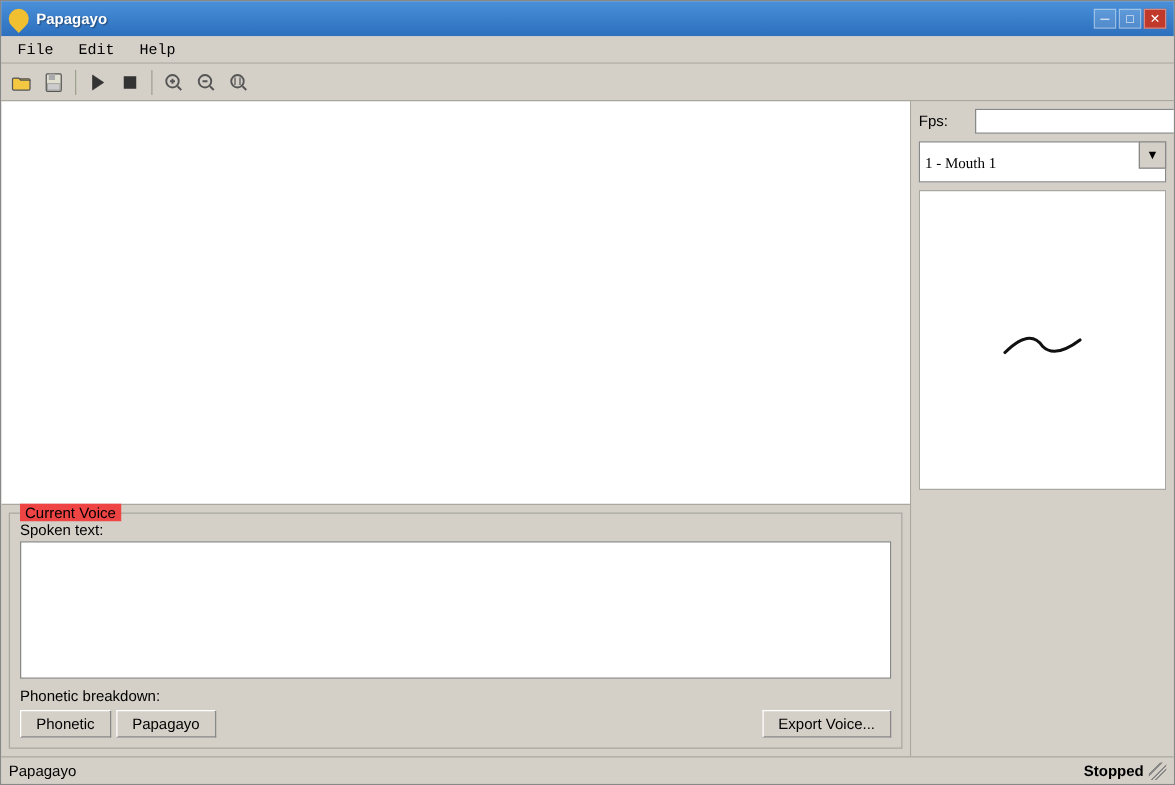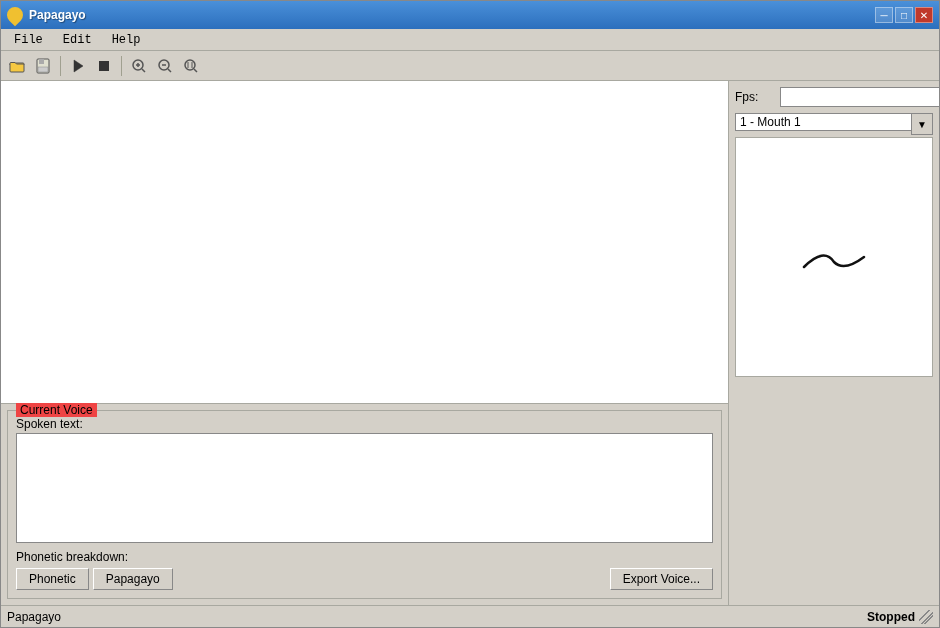--- a/index.html
+++ b/index.html
@@ -261,25 +261,25 @@
       padding: 1px 4px;
       font-size: 12px;
     }
 
     .mouth-select-wrapper {
       position: relative;
     }
 
     .mouth-select {
       width: 100%;
-      height: 18px;
-      border: 1px solid #888;
-      background: white;
-      font-size: 12px;
-      font-family: Liberation Sans, sans-serif;
+      height: 33px;
+      border: 1px solid #888;
+      background: white;
+      font-size: 12px;
+      font-family: Liberation Serif, serif;
       padding: 0 4px;
       appearance: none;
       -webkit-appearance: none;
       cursor: pointer;
     }
 
     .select-arrow {
       position: absolute;
       right: 0;
       top: 0;

